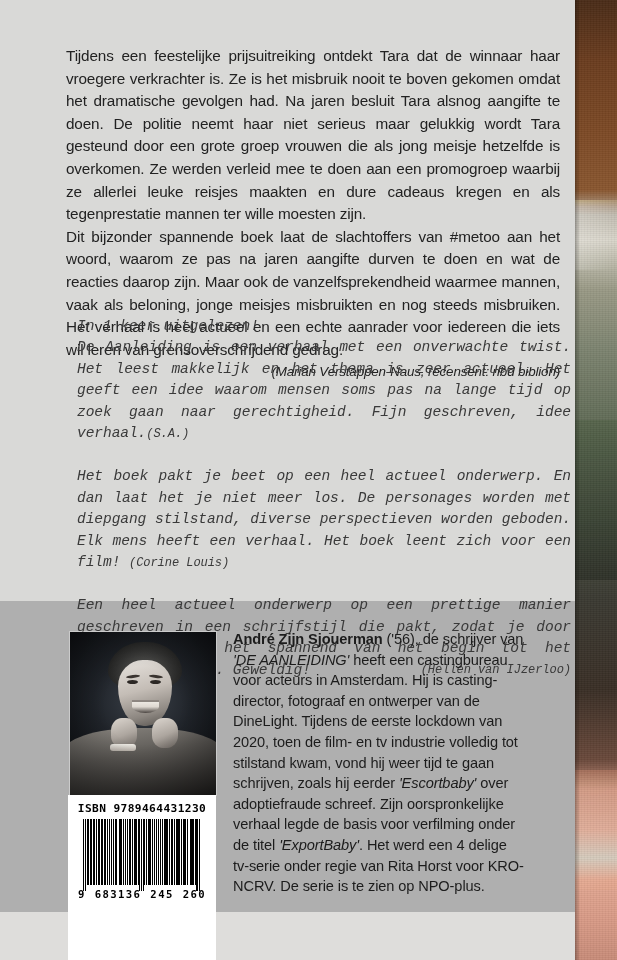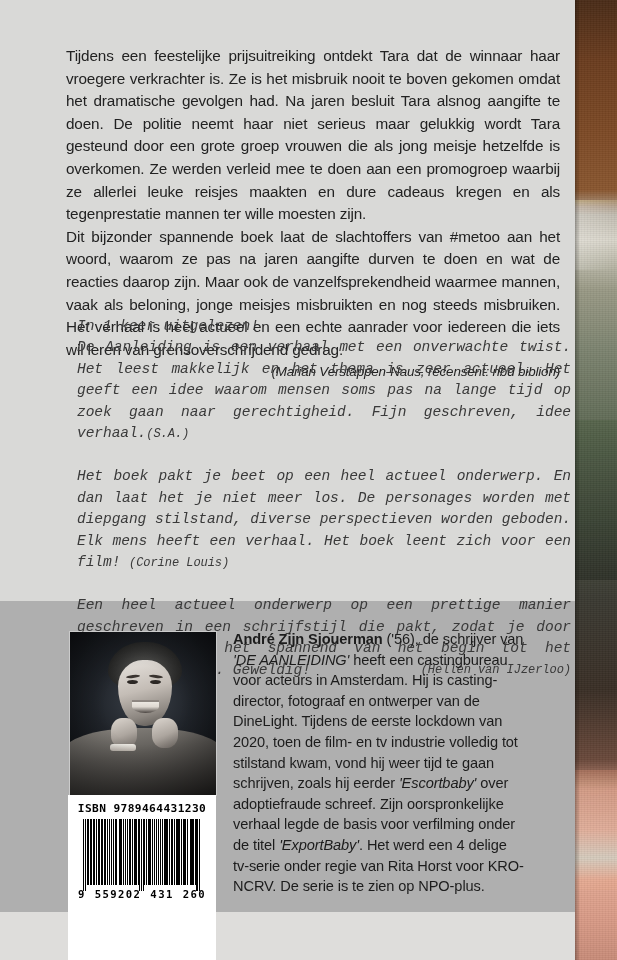--- a/index.html
+++ b/index.html
@@ -470,19 +470,19 @@
         <span style="width: 1.639px; margin-right: 0px;"></span>
         <span style="width: 1.093px; margin-right: 0px; background: transparent;"></span>
         <span style="width: 0.546px; margin-right: 0px;"></span>
         <span style="width: 1.093px; margin-right: 0px; background: transparent;"></span>
         <span class="tall" style="width: 1.639px; margin-right: 0px;"></span>
         <span class="tall" style="width: 0.546px; margin-right: 0px; background: transparent;"></span>
         <span class="tall" style="width: 0.546px; margin-right: 0px;"></span>
       </div>
     <div class="barcode-digits">
       <span>9</span>
-      <span>559202</span>
-      <span>431</span>
+      <span>683136</span>
+      <span>245</span>
       <span>260</span>
     </div>
   </div>
 
 </div>
 
 </body></html>

